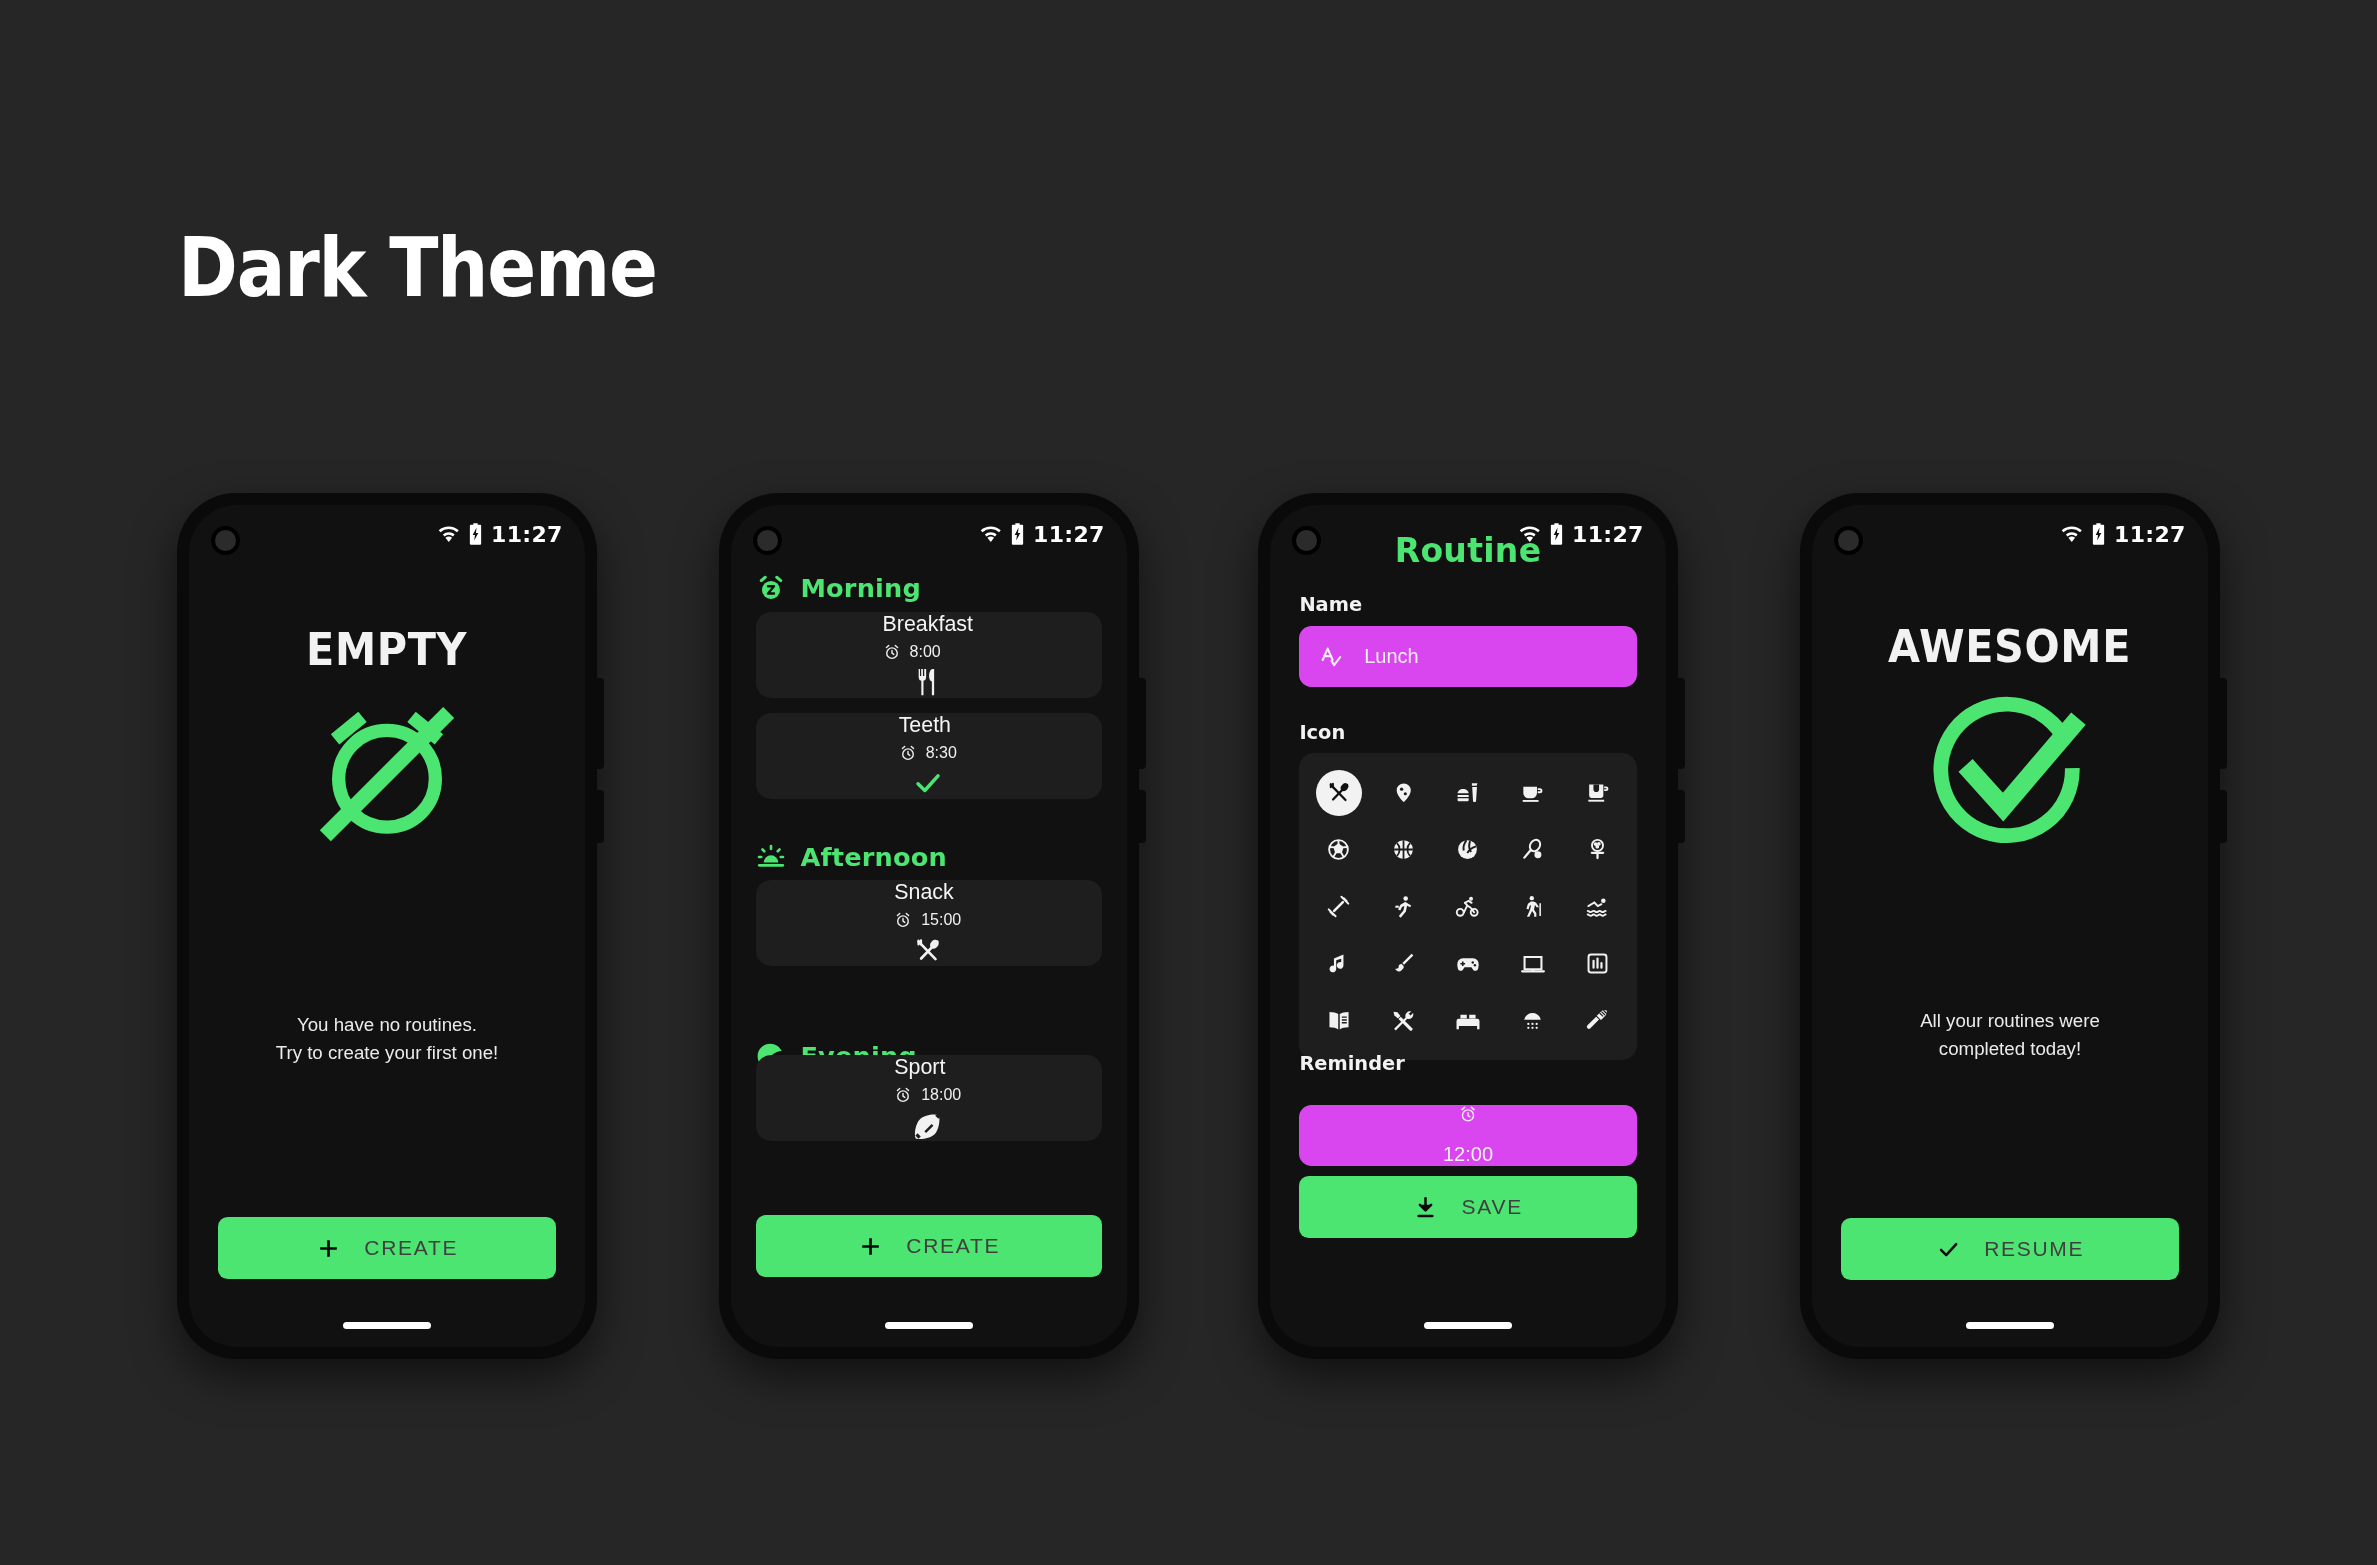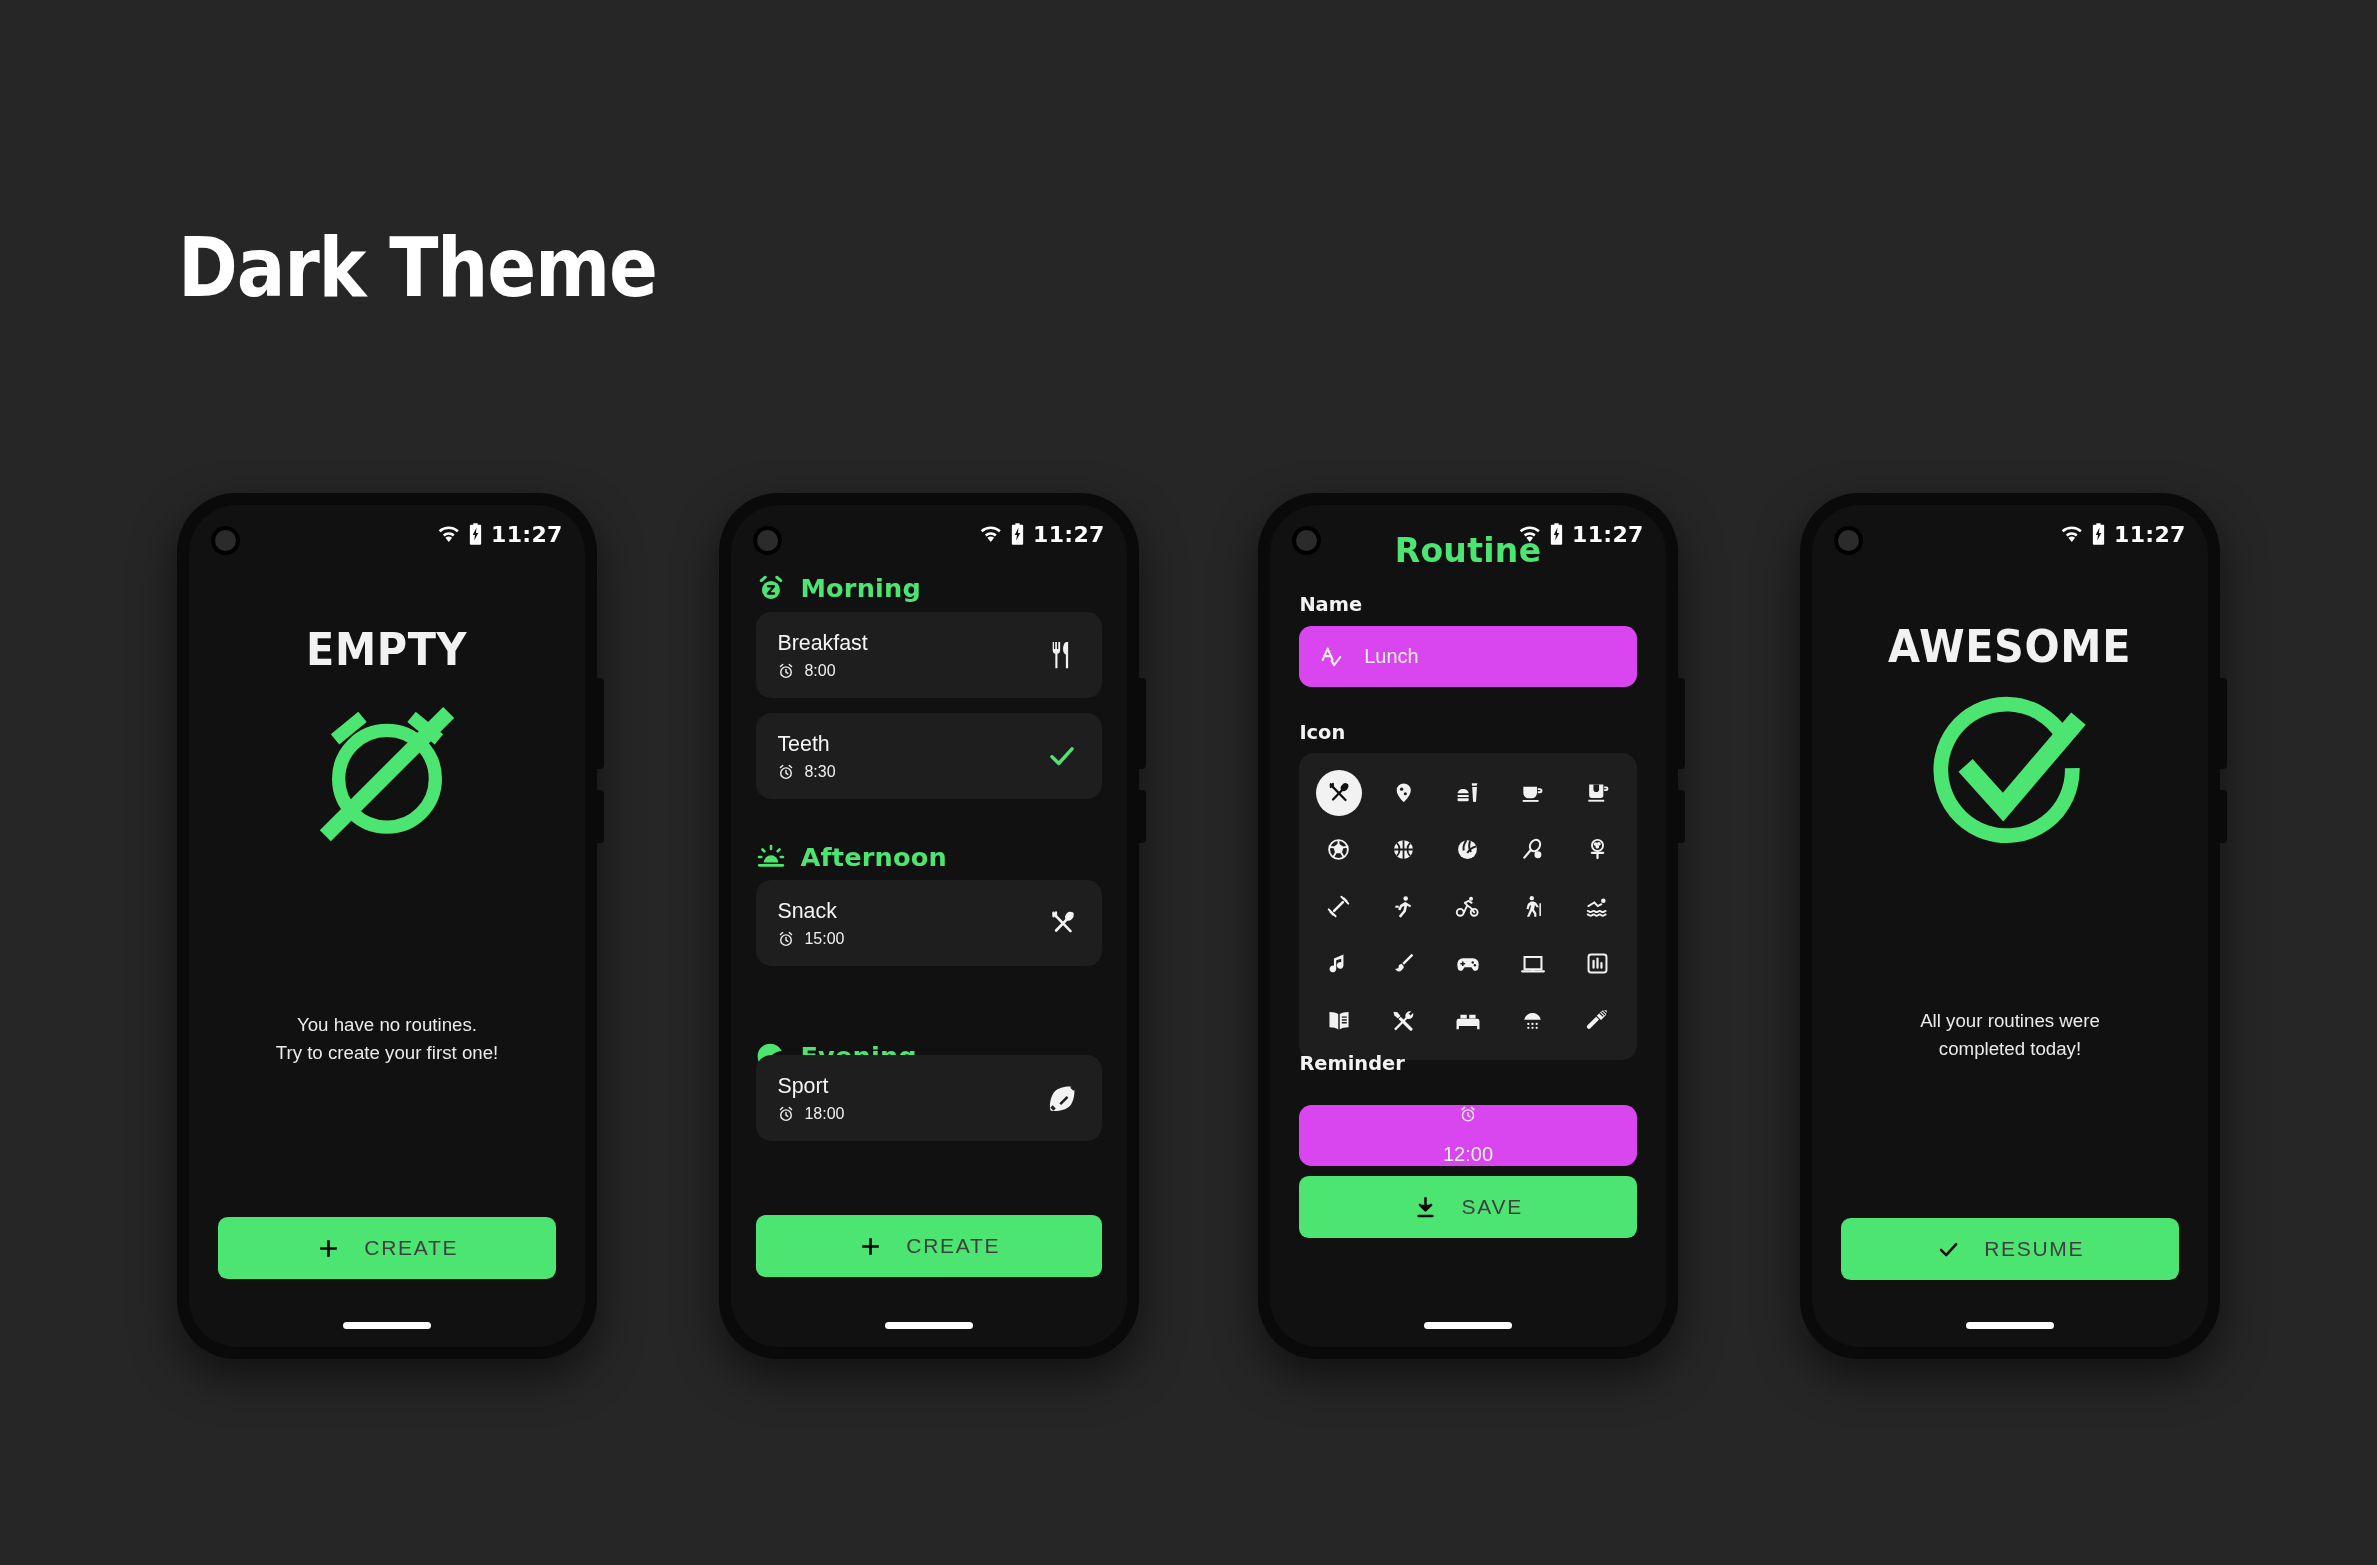--- a/index.html
+++ b/index.html
@@ -118,20 +118,21 @@
   }
   .routine-card {
     position: absolute;
     left: 25px; right: 25px;
     height: 86px;
     background: #1e1e1e;
     border-radius: 15px;
     display: flex; align-items: center;
     padding: 0 23.5px 0 21px;
     cursor: pointer;
+    flex-direction: column;
   }
   .rc-texts { flex: 1; }
   .rc-name { font-size: 21.4px; color: #f5f5f5; margin-bottom: 5.5px; }
   .rc-time-row { display: flex; align-items: center; gap: 9px; }
   .rc-time { font-size: 16px; color: #f0f0f0; }
 
   
   .form-title {
     position: absolute; left: 0; right: 0; text-align: center;
     font-family: "DejaVu Sans", sans-serif;

